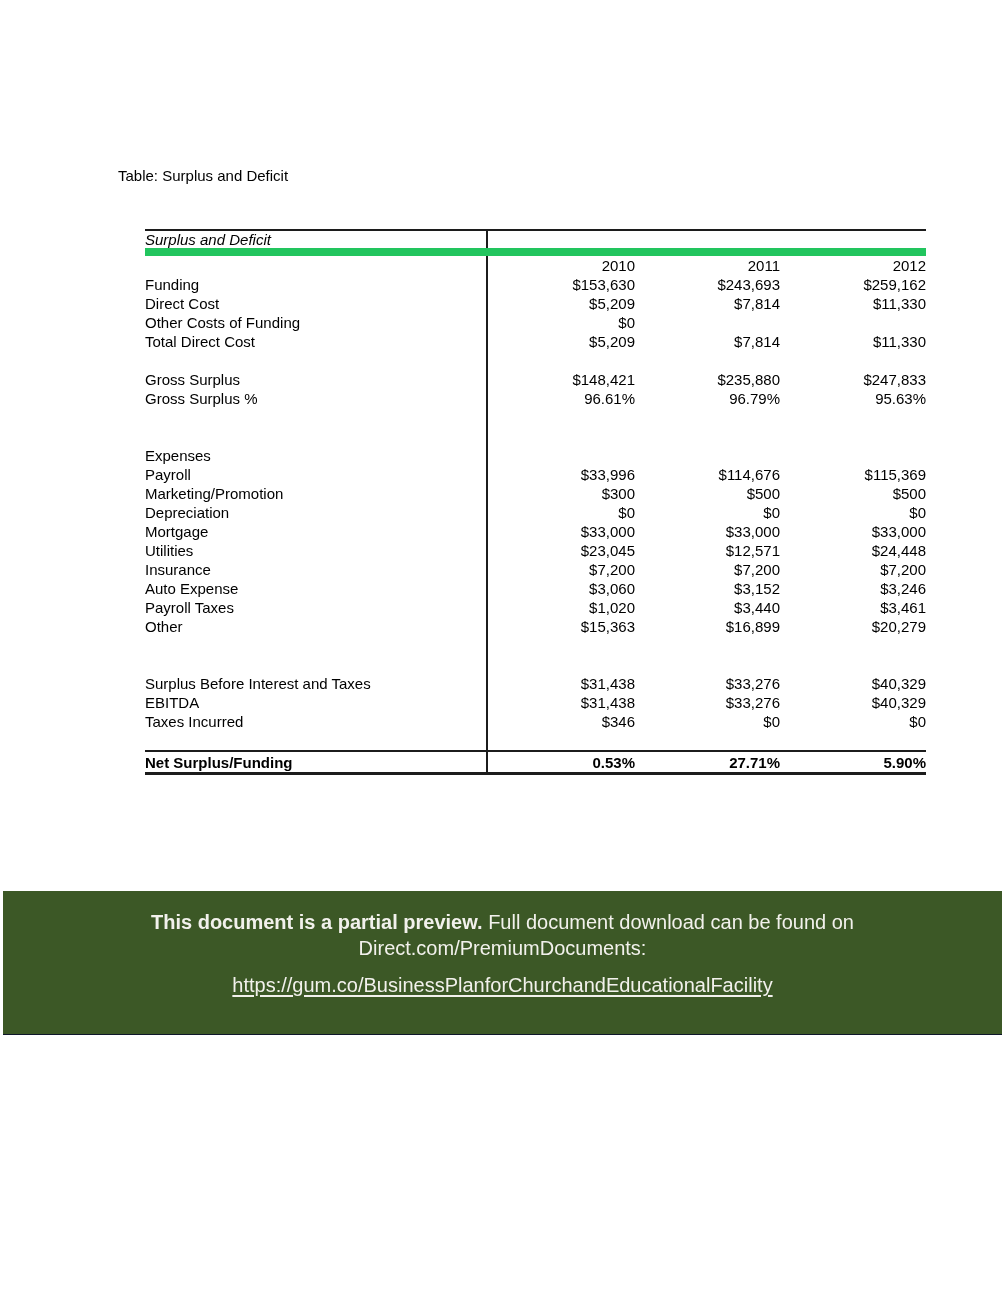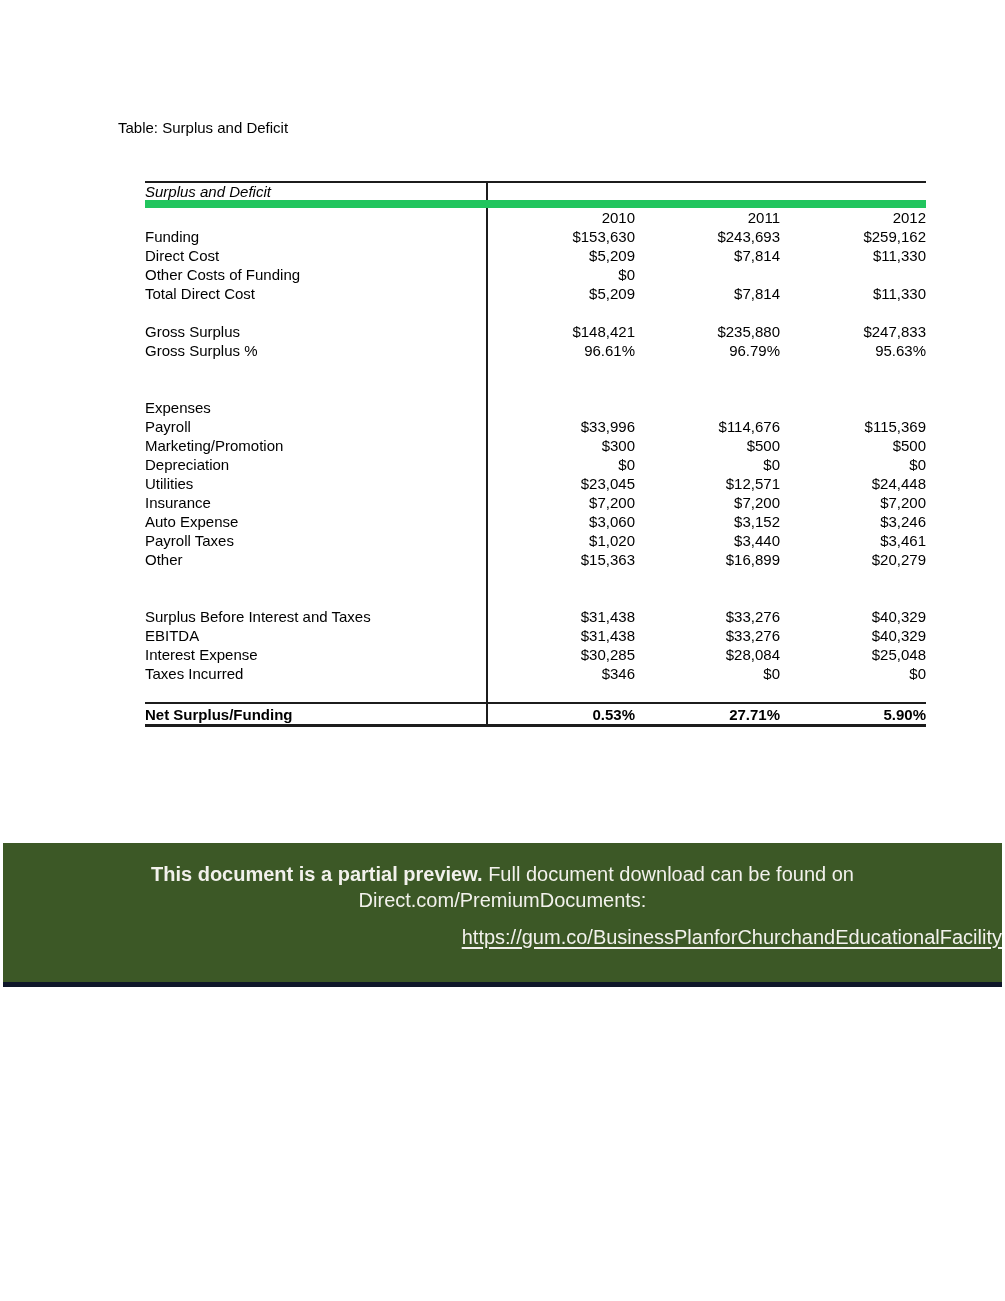--- a/index.html
+++ b/index.html
@@ -4,20 +4,21 @@
 <style>
   html, body { margin:0; padding:0; background:#ffffff; }
   .page {
     position:relative;
     width:1005px;
     height:1003px;
     background:#ffffff;
     overflow:hidden;
     font-family:"Liberation Sans","DejaVu Sans",sans-serif;
     color:#000;
+    margin-top:48px;
   }
 
   .doc-title {
     position:absolute;
     left:118px;
     top:119px;
     font-size:15px;
     line-height:18px;
   }
 
@@ -64,34 +65,33 @@
   
   .banner {
     position:absolute;
     left:3px;
     top:843px;
     width:999px;
     height:144px;
     box-sizing:border-box;
     padding-top:18px;
     background:#3C5826;
-    border-bottom:5px solid #0f172a;
+    border-bottom:1px solid #0f172a;
     color:#F2F1EC;
     text-align:center;
   }
   .banner-line {
     margin:0;
     font-size:20px;
     line-height:26px;
   }
   .banner-link-line {
     margin:11px 0 0 0;
     font-size:20px;
     line-height:27px;
-    text-align:right;
   }
   .banner-link {
     color:#F2F1EC;
     text-decoration:underline;
     text-underline-offset:3px;
     cursor:pointer;
   }
 
   
   .watermark {
@@ -207,20 +207,26 @@
       <td class="num-cell">$500</td>
       <td class="num-cell">$500</td>
     </tr>
         <tr>
       <td class="label-cell">Depreciation</td>
       <td class="num-cell">$0</td>
       <td class="num-cell">$0</td>
       <td class="num-cell">$0</td>
     </tr>
         <tr>
+      <td class="label-cell">Mortgage</td>
+      <td class="num-cell">$33,000</td>
+      <td class="num-cell">$33,000</td>
+      <td class="num-cell">$33,000</td>
+    </tr>
+        <tr>
       <td class="label-cell">Utilities</td>
       <td class="num-cell">$23,045</td>
       <td class="num-cell">$12,571</td>
       <td class="num-cell">$24,448</td>
     </tr>
         <tr>
       <td class="label-cell">Insurance</td>
       <td class="num-cell">$7,200</td>
       <td class="num-cell">$7,200</td>
       <td class="num-cell">$7,200</td>
@@ -259,26 +265,20 @@
       <td class="label-cell">Surplus Before Interest and Taxes</td>
       <td class="num-cell">$31,438</td>
       <td class="num-cell">$33,276</td>
       <td class="num-cell">$40,329</td>
     </tr>
         <tr>
       <td class="label-cell">EBITDA</td>
       <td class="num-cell">$31,438</td>
       <td class="num-cell">$33,276</td>
       <td class="num-cell">$40,329</td>
-    </tr>
-        <tr>
-      <td class="label-cell indent">Interest Expense</td>
-      <td class="num-cell">$30,285</td>
-      <td class="num-cell">$28,084</td>
-      <td class="num-cell">$25,048</td>
     </tr>
         <tr>
       <td class="label-cell indent">Taxes Incurred</td>
       <td class="num-cell">$346</td>
       <td class="num-cell">$0</td>
       <td class="num-cell">$0</td>
     </tr>
         <tr>
       <td class="label-cell"></td>
       <td class="num-cell"></td>

